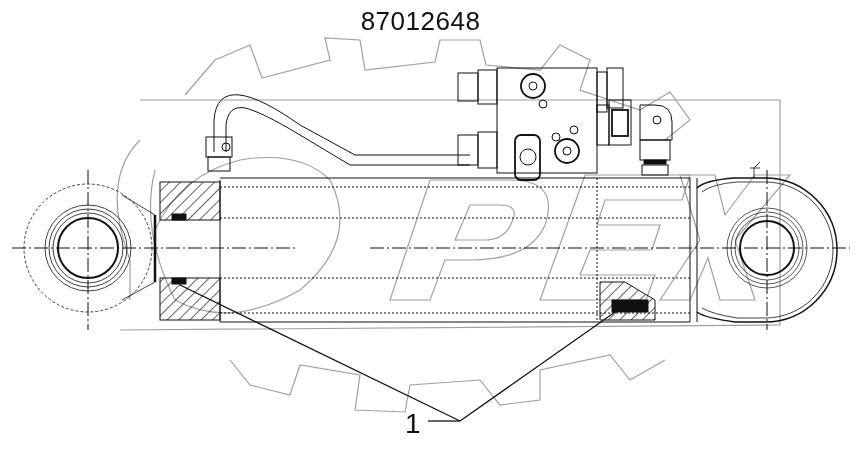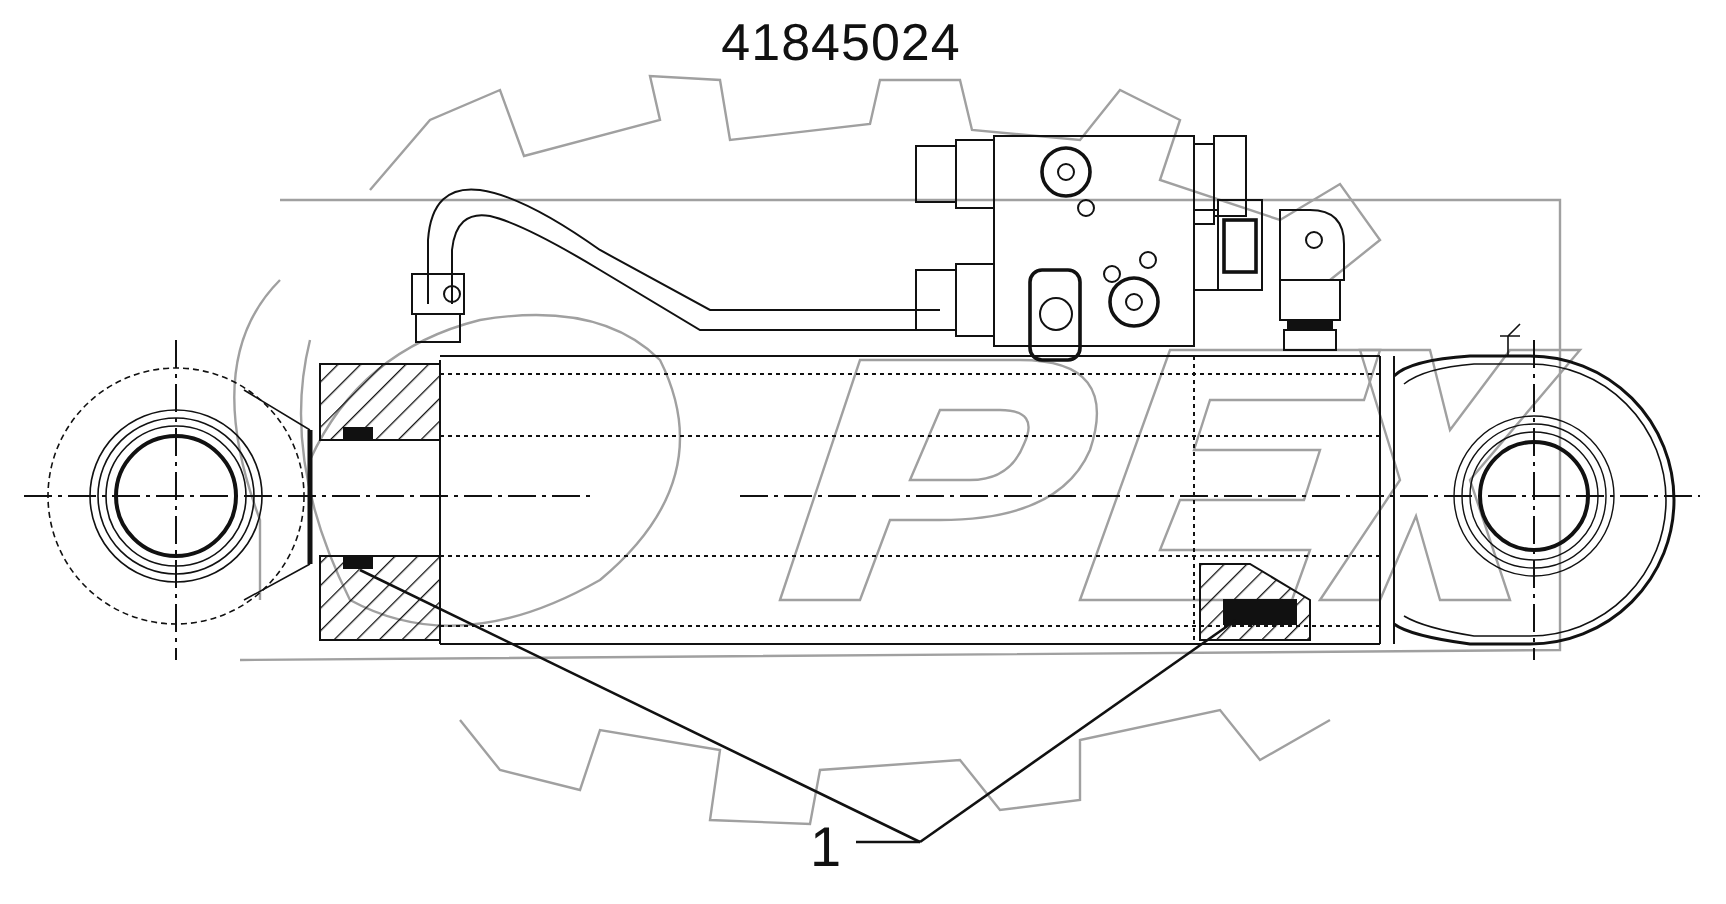--- a/index.html
+++ b/index.html
@@ -5,21 +5,21 @@
   html, body { margin:0; padding:0; background:#ffffff; }
   body { width:863px; height:452px; position:relative; overflow:hidden; font-family:"Liberation Sans", sans-serif; }
   .title { position:absolute; left:0; top:6px; width:863px; text-align:center; font-size:26px; color:#111; letter-spacing:0.5px; }
   .title span { position:relative; left:-11px; }
   .callout { position:absolute; left:405px; top:408px; font-size:28px; color:#111; }
   svg { position:absolute; left:0; top:0; }
 </style>
 </head>
 <body>
 
-<div class="title"><span>41845024</span></div>
+<div class="title"><span>87012648</span></div>
 
 <svg width="863" height="452" viewBox="0 0 863 452">
 
   <g fill="none" stroke="#a0a0a0" stroke-width="1.2">
     <path d="M185,95 L215,60 L250,45 L262,78 L330,60 L325,38 L360,40 L365,70 L435,62 L440,40 L480,40 L486,65 L540,70 L560,45 L590,60 L580,90 L640,110 L670,92 L690,120 L665,140"></path>
     <path d="M230,360 L250,385 L290,395 L300,365 L360,375 L355,410 L405,412 L410,385 L480,380 L500,405 L540,400 L540,370 L610,355 L630,380 L665,360"></path>
     <path d="M140,140 Q100,180 130,260 L130,300"></path>
     <path d="M155,170 Q140,230 175,300 Q230,330 300,290 Q360,240 330,180 Q300,150 240,160 Q180,175 155,230"></path>
     <path d="M390,300 L430,180 L510,180 Q560,180 545,225 Q530,260 470,260 L445,260 L430,300 Z"></path>
     <path d="M455,240 L470,205 L500,205 Q520,205 512,222 Q505,240 485,240 Z"></path>

